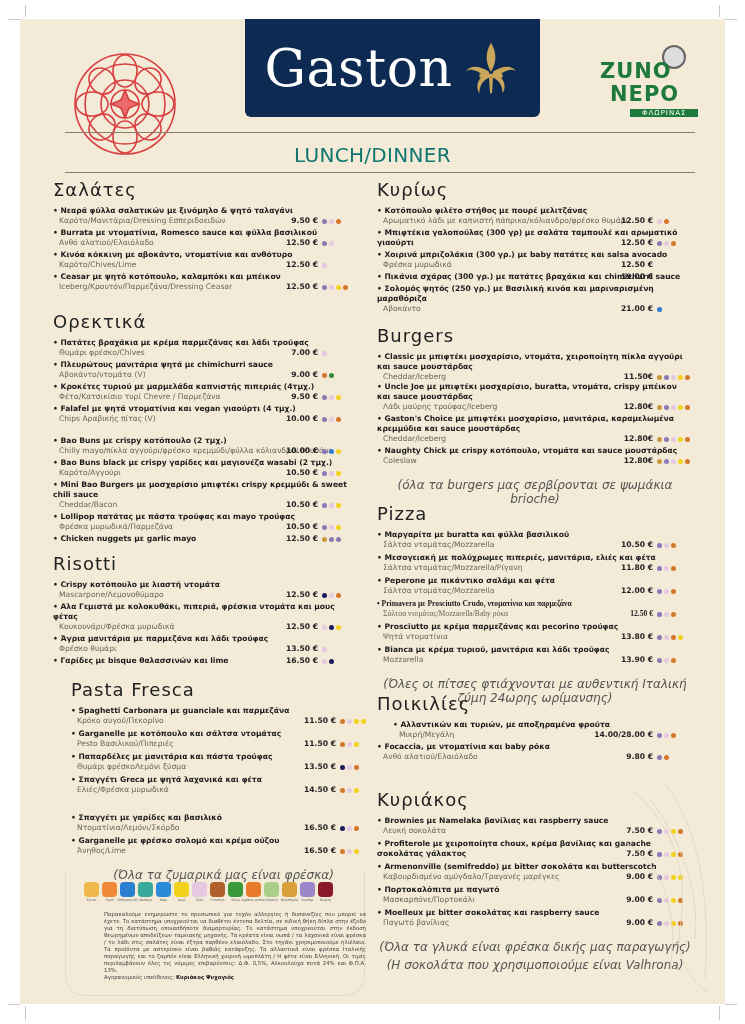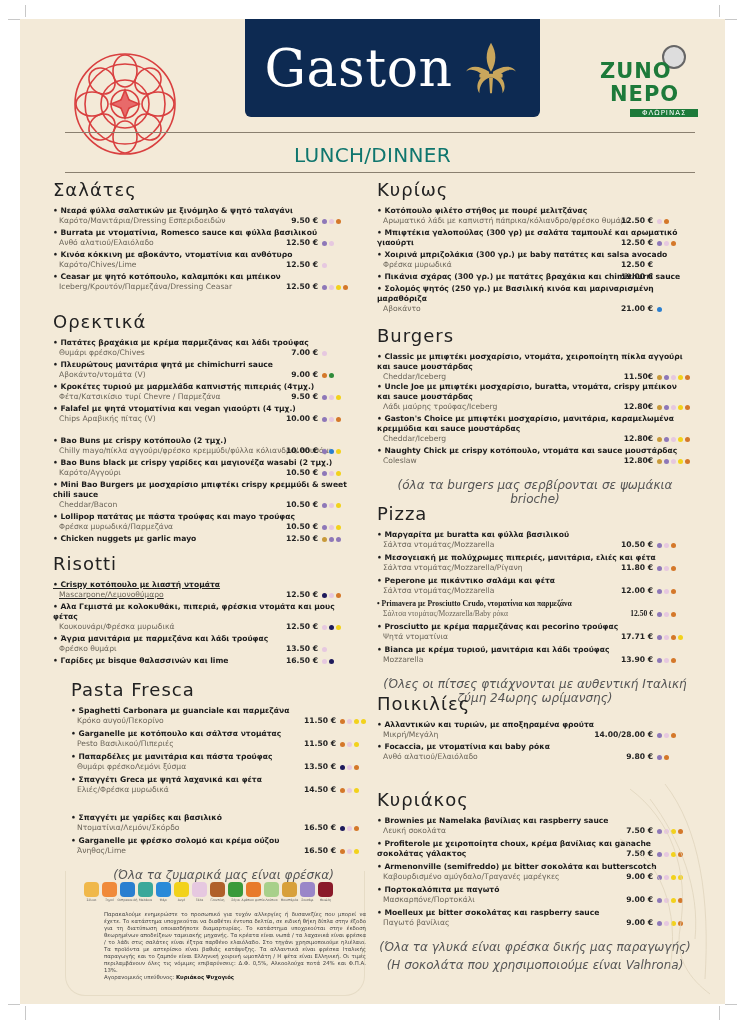--- a/index.html
+++ b/index.html
@@ -224,21 +224,21 @@
         <span class="price">12.50 €</span>
         <span class="dots">
           <span class="dot" style="background: rgb(200, 154, 58);"></span>
           <span class="dot" style="background: rgb(142, 120, 184);"></span>
           <span class="dot" style="background: rgb(142, 120, 184);"></span>
         </span>
       </div>
     </div>
   <div class="section" id="sec-risotti" style="left:33px;top:534px;width:305px;">
       <div class="sec-title">Risotti</div>
-      <div class="item" style="margin-bottom: 2px; text-decoration: underline;">
+      <div class="item" style="margin-bottom: 2px;">
         <span class="name">• Crispy κοτόπουλο με λιαστή ντομάτα</span>
         <span class="sub">Mascarpone/Λεμονοθύμαρο</span>
         <span class="price">12.50 €</span>
         <span class="dots">
           <span class="dot" style="background: rgb(29, 26, 92);"></span>
           <span class="dot" style="background: rgb(230, 200, 224);"></span>
           <span class="dot" style="background: rgb(212, 120, 42);"></span>
         </span>
       </div>
       <div class="item" style="margin-bottom: 2px;">
@@ -515,21 +515,21 @@
         <span class="price">12.50 €</span>
         <span class="dots">
           <span class="dot" style="background: rgb(142, 120, 184);"></span>
           <span class="dot" style="background: rgb(230, 200, 224);"></span>
           <span class="dot" style="background: rgb(212, 120, 42);"></span>
         </span>
       </div>
       <div class="item" style="margin-bottom: 3px;">
         <span class="name">• Prosciutto με κρέμα παρμεζάνας και pecorino τρούφας</span>
         <span class="sub">Ψητά ντοματίνια</span>
-        <span class="price">17.71 €</span>
+        <span class="price">13.80 €</span>
         <span class="dots">
           <span class="dot" style="background: rgb(142, 120, 184);"></span>
           <span class="dot" style="background: rgb(230, 200, 224);"></span>
           <span class="dot" style="background: rgb(212, 120, 42);"></span>
           <span class="dot" style="background: rgb(242, 210, 28);"></span>
         </span>
       </div>
       <div class="item" style="margin-bottom: 3px;">
         <span class="name">• Bianca με κρέμα τυριού, μανιτάρια και λάδι τρούφας</span>
         <span class="sub">Mozzarella</span>
@@ -537,21 +537,21 @@
         <span class="dots">
           <span class="dot" style="background: rgb(142, 120, 184);"></span>
           <span class="dot" style="background: rgb(230, 200, 224);"></span>
           <span class="dot" style="background: rgb(212, 120, 42);"></span>
         </span>
       </div>
       <div class="note" style="margin-top: 12px;">(Όλες οι πίτσες φτιάχνονται με αυθεντική Ιταλική ζύμη 24ωρης ωρίμανσης)</div>
     </div>
   <div class="section" id="sec-poikilies" style="left:357px;top:674px;width:316px;">
       <div class="sec-title">Ποικιλίες</div>
-      <div class="item" style="margin-bottom: 2px;">
+      <div class="item" style="margin-bottom: 2px; margin-left: 16px;">
         <span class="name">• Αλλαντικών και τυριών, με αποξηραμένα φρούτα</span>
         <span class="sub">Μικρή/Μεγάλη</span>
         <span class="price">14.00/28.00 €</span>
         <span class="dots">
           <span class="dot" style="background: rgb(142, 120, 184);"></span>
           <span class="dot" style="background: rgb(230, 200, 224);"></span>
           <span class="dot" style="background: rgb(212, 120, 42);"></span>
         </span>
       </div>
       <div class="item" style="margin-bottom: 2px;">

